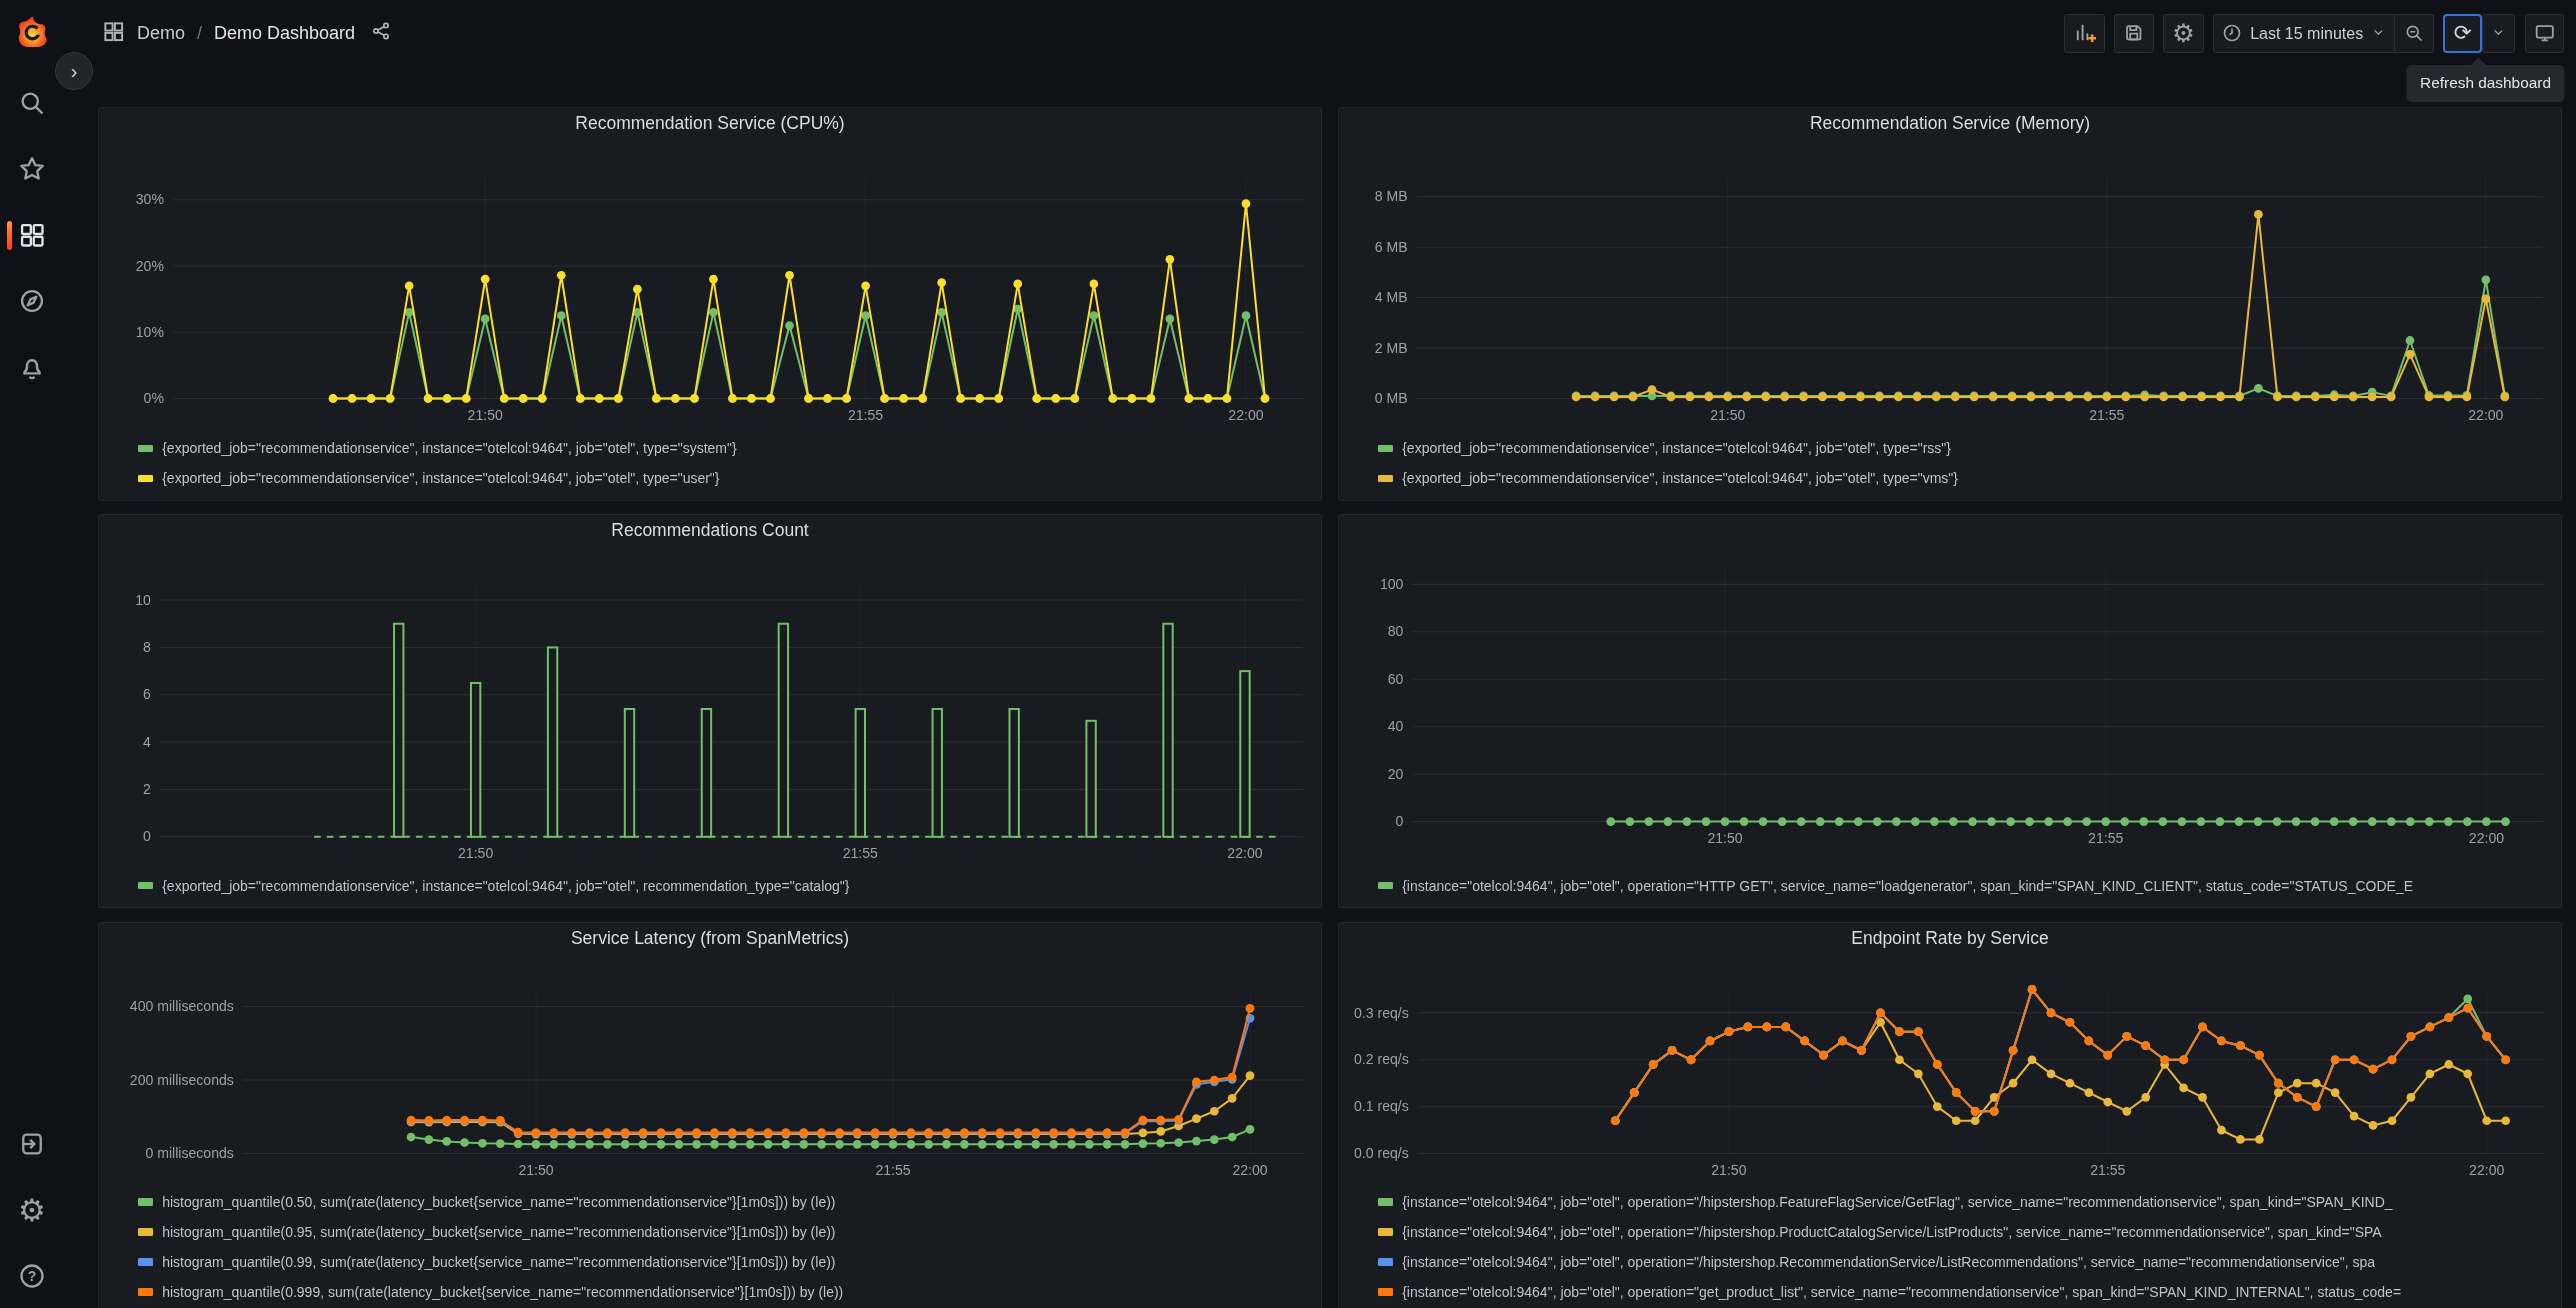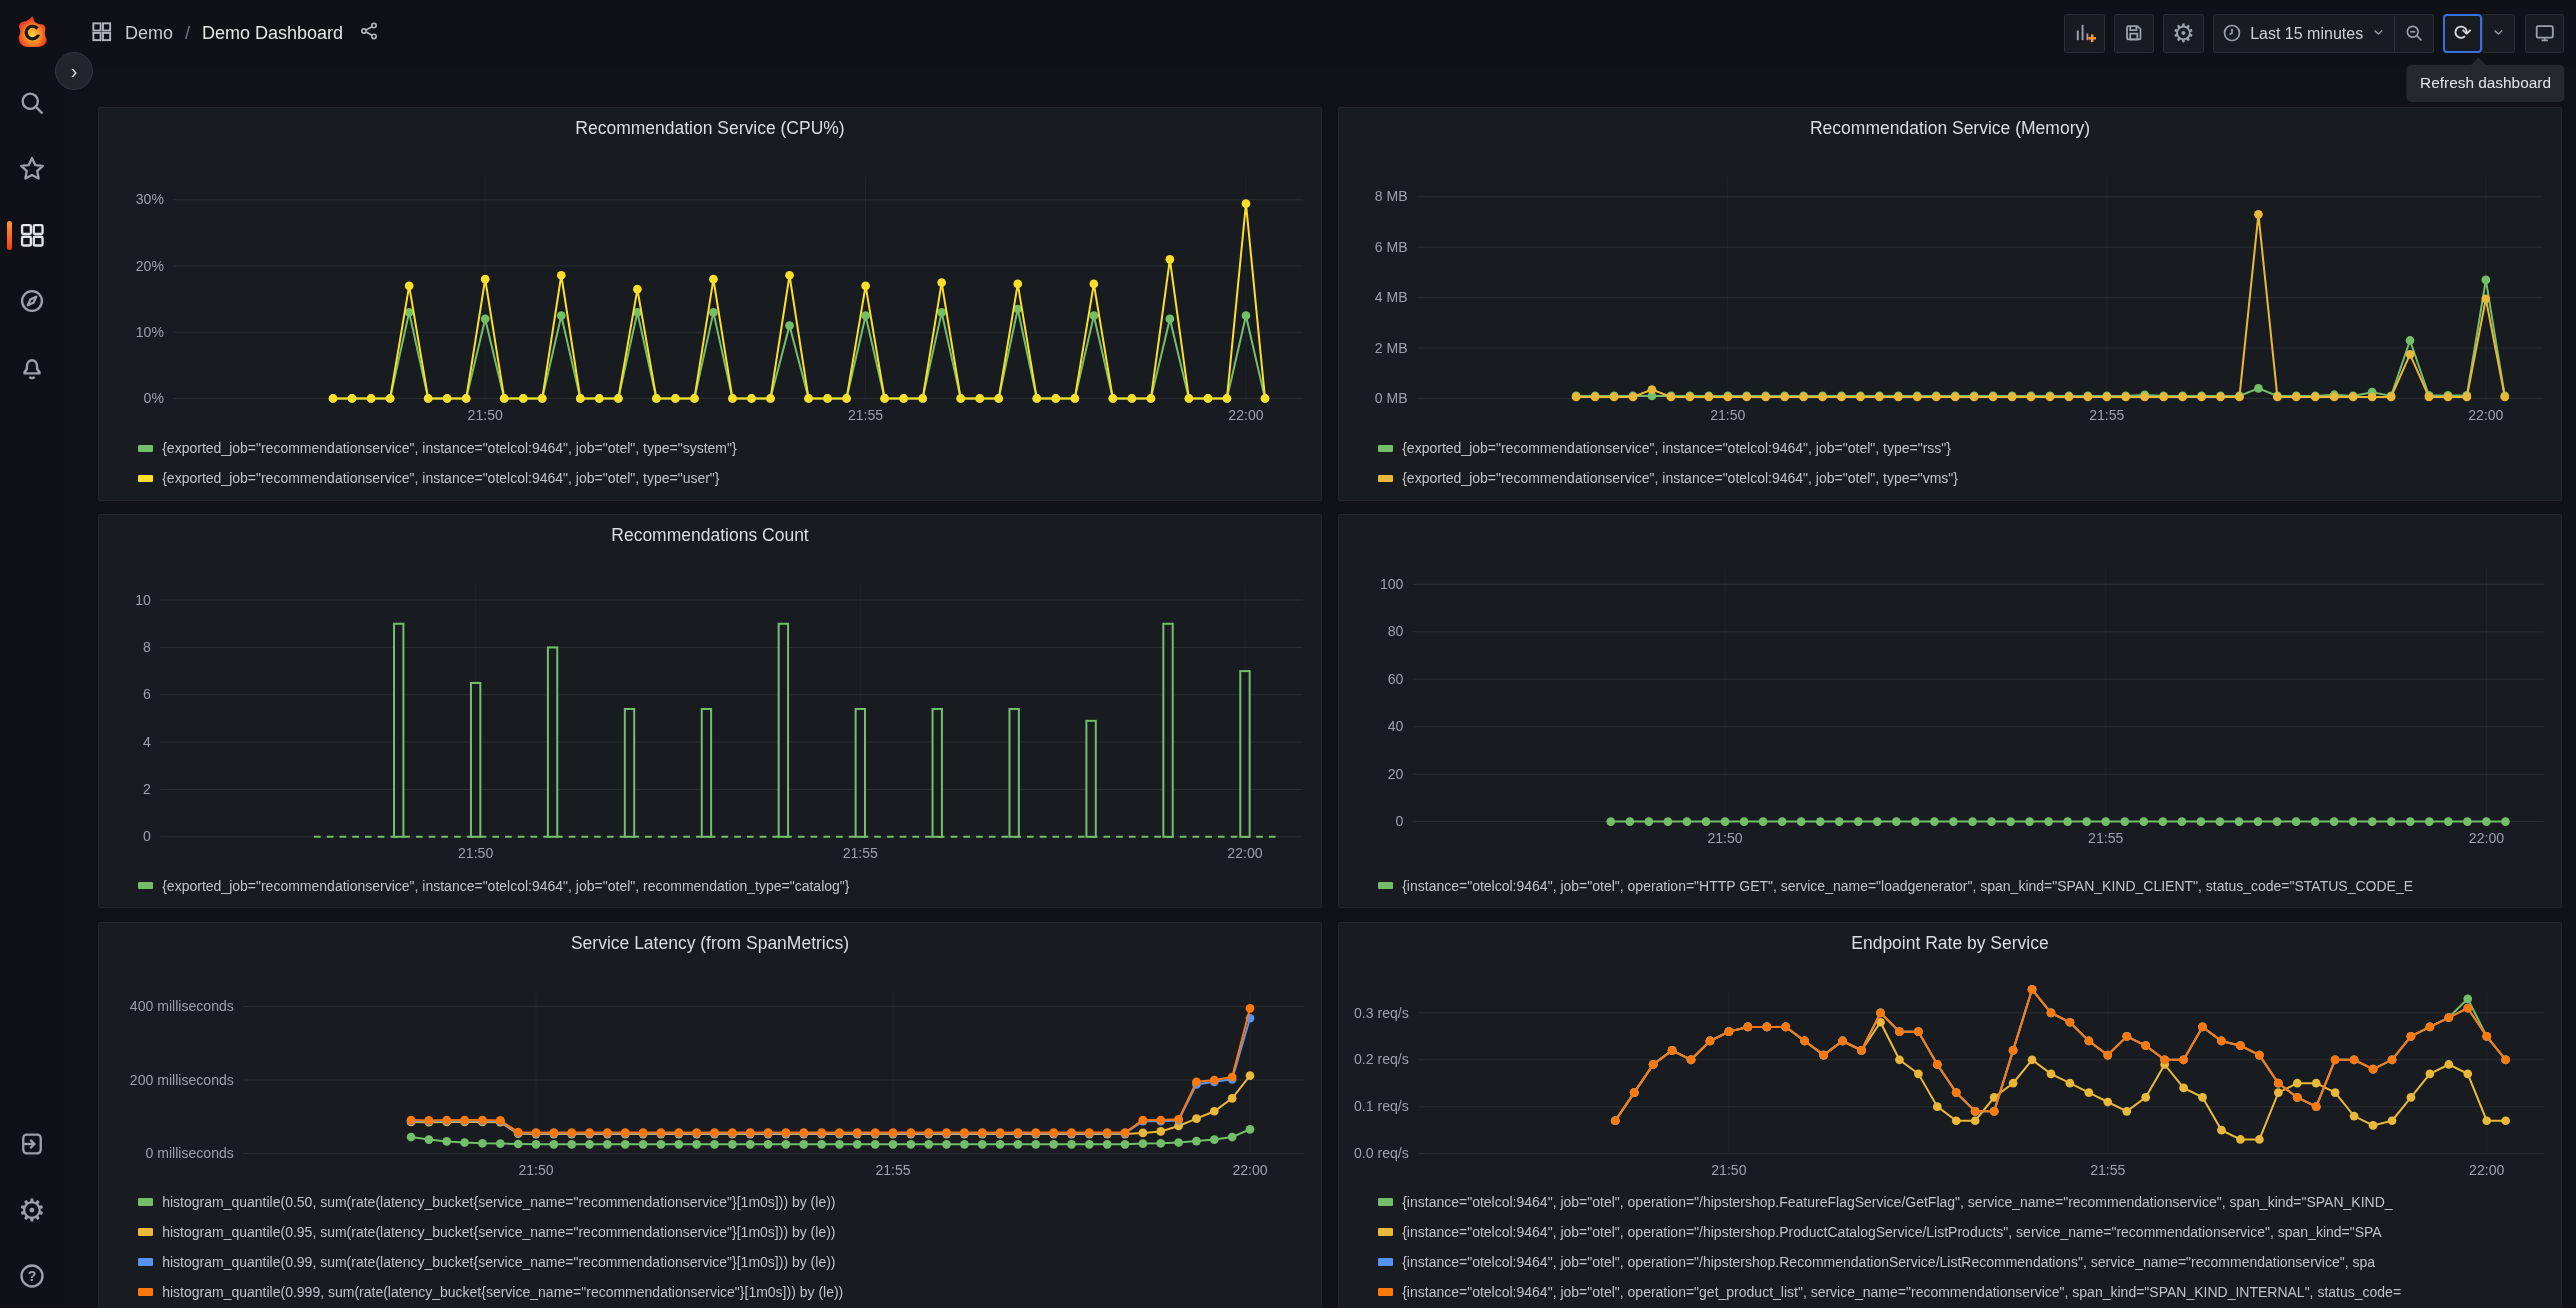--- a/index.html
+++ b/index.html
@@ -16,21 +16,21 @@
   .side-item{position:relative;width:64px;height:31px;display:flex;align-items:center;justify-content:center;cursor:pointer;}
   .side-item svg{stroke:#9da1a8;fill:none;stroke-width:2;}
   .side-item.active svg{stroke:#e3e4e8;}
   .side-item.active::before{content:"";position:absolute;left:6.7px;top:0.7px;width:5.4px;height:29.5px;border-radius:2.7px;
     background:linear-gradient(#ff9832,#f53e17);}
   .side-bottom{position:absolute;bottom:16px;left:0;width:64px;display:flex;flex-direction:column;align-items:center;gap:35px;}
   .gear-glyph{font-size:31px;color:#9da1a8;line-height:1;}
   .expand-chip{position:absolute;left:55px;top:52px;width:38px;height:38px;border-radius:50%;
     background:#23252b;border:0.7px solid #33363d;color:#d8d9da;display:flex;align-items:center;justify-content:center;
     font-size:20px;z-index:9;cursor:pointer;}
-  .topbar{position:absolute;left:52px;right:0;top:0;height:67px;background:#101116;display:flex;align-items:center;z-index:4;}
+  .topbar{position:absolute;left:64px;right:0;top:0;height:67px;background:#101116;display:flex;align-items:center;z-index:4;}
   .breadcrumb{display:flex;align-items:center;gap:12px;margin-left:38px;font-size:18px;}
   .crumb-section{color:#c9cacf;cursor:pointer;}
   .crumb-sep{color:#73767d;}
   .crumb-page{color:#e5e5e5;font-weight:500;cursor:pointer;}
   .toolbar{margin-left:auto;display:flex;align-items:center;gap:9.4px;padding-right:12px;}
   .tb-btn{height:39px;min-width:39px;border:0.7px solid #2c2f36;border-radius:2.7px;background:#181b20;
     display:flex;align-items:center;justify-content:center;color:#9da1a8;cursor:pointer;padding:0 8px;}
   .tb-btn svg{stroke:#9da1a8;fill:none;stroke-width:2;}
   .tb-group{display:flex;}
   .tb-group .tb-btn+.tb-btn{border-left:none;border-top-left-radius:0;border-bottom-left-radius:0;}
@@ -39,21 +39,21 @@
   .refresh-wrap{position:relative;display:flex;}
   .tb-btn.focused{border:2px solid #3871dc;border-radius:4px;color:#d8d9da;}
   .glyph{font-size:21.5px;line-height:1;}
   .tooltip{position:absolute;top:51px;left:50%;transform:translateX(-46%);background:#26282d;color:#e4e5e8;
     font-size:15.4px;padding:9.4px 13.4px;border-radius:5px;white-space:nowrap;z-index:20;}
   .tooltip::before{content:"";position:absolute;top:-5.4px;left:42%;width:12px;height:12px;background:#26282d;transform:rotate(45deg);}
   
   .dash{position:absolute;left:64px;top:67px;right:0;bottom:0;padding:40px 13.4px 0 34px;
     display:grid;grid-template-columns:1224px 1224px;grid-template-rows:394px 394px 393px;gap:13.4px 16px;}
   .panel{background:#181b1f;border:0.7px solid #24262c;border-radius:2px;display:flex;flex-direction:column;overflow:hidden;}
-  .panel-header{height:31px;flex:none;display:flex;align-items:flex-end;justify-content:center;}
+  .panel-header{height:31px;flex:none;display:flex;align-items:center;justify-content:center;}
   .panel-title{font-size:17.5px;font-weight:500;color:#dcdde1;margin:0;cursor:pointer;}
   .chart{flex:1 1 auto;width:100%;min-height:0;cursor:crosshair;}
   svg text.tick{fill:#9da0a8;font-size:21px;font-family:"Liberation Sans",sans-serif;}
   svg line.grid{stroke:rgba(204,204,220,0.10);stroke-width:1.5;}
   svg line.grid.v{stroke:rgba(204,204,220,0.05);}
   .legend{flex:none;list-style:none;margin:0;padding:2.7px 13.4px 6.7px 39px;overflow:hidden;}
   .legend li{display:flex;align-items:center;gap:9.4px;height:30px;overflow:hidden;cursor:pointer;}
   .legend .sw{flex:none;width:14.8px;height:7.4px;border-radius:1.3px;}
   .legend .lt{font-size:14px;color:#c2c3c9;white-space:nowrap;overflow:hidden;}
   .lg1{padding-top:4px;}

